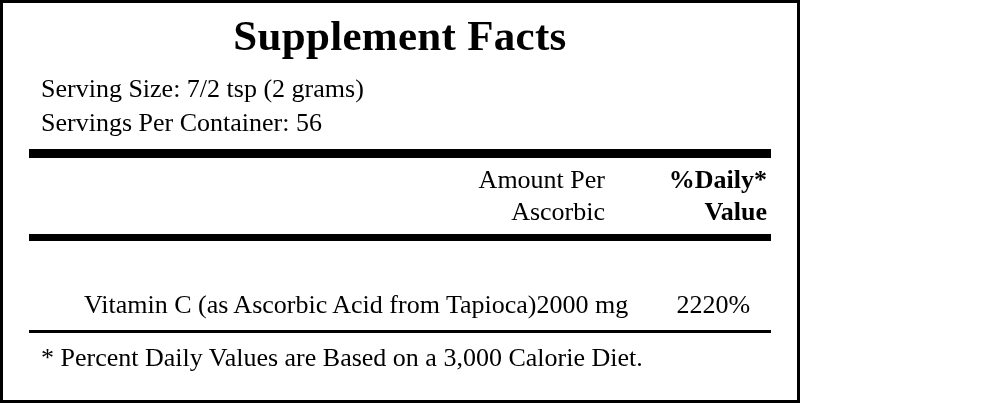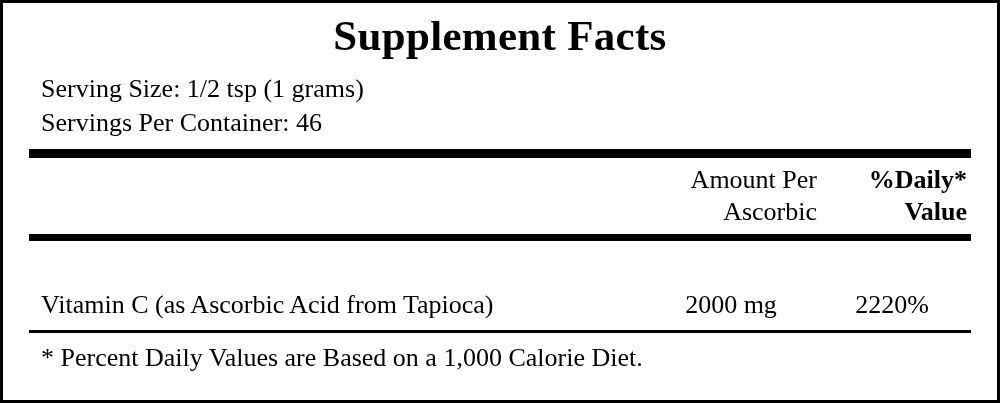--- a/index.html
+++ b/index.html
@@ -11,21 +11,21 @@
     width: 1000px;
     height: 403px;
     font-family: "Liberation Serif", serif;
     color: #000000;
     overflow: hidden;
   }
 
   .panel {
     position: relative;
     box-sizing: border-box;
-    width: 1000px;
+    width: 800px;
     height: 403px;
     border: 3px solid #000000;
     padding: 0;
     background: #ffffff;
   }
 
   .inner {
     box-sizing: border-box;
     padding: 6px 26px 0 26px;
   }
@@ -63,20 +63,21 @@
     height: 3px;
     background: #000000;
     margin: 0;
   }
 
   .head-row {
     display: flex;
     justify-content: flex-end;
     align-items: flex-start;
     padding: 6px 4px 6px 12px;
+    gap: 12px;
   }
   .head-col {
     text-align: right;
     font-size: 26px;
     line-height: 1.22;
   }
   .head-amount {
     width: 250px;
   }
   .head-daily {
@@ -87,24 +88,25 @@
   .nutrient-row {
     display: flex;
     align-items: baseline;
     padding: 8px 4px 10px 12px;
     font-size: 26px;
     line-height: 1.2;
   }
   .nutrient-name {
     flex: 1 1 auto;
     white-space: nowrap;
+    margin-left: 43px;
   }
   .nutrient-amount {
     width: 172px;
-    text-align: center;
+    text-align: left;
     white-space: nowrap;
   }
   .nutrient-dv {
     width: 150px;
     text-align: center;
     white-space: nowrap;
     margin-top: 40px;
   }
 
   .footnotes {
@@ -118,22 +120,22 @@
 </style>
 </head>
 <body>
 
 <div class="panel">
   <div class="inner">
 
     <div class="title">Supplement Facts</div>
 
     <div class="serving-block">
-      <div class="serving-line">Serving Size: 1/2 tsp (1 grams)</div>
-      <div class="serving-line">Servings Per Container: 46</div>
+      <div class="serving-line">Serving Size: 7/2 tsp (2 grams)</div>
+      <div class="serving-line">Servings Per Container: 56</div>
     </div>
 
     <div class="rule-thick"></div>
 
     <div class="head-row">
       <div class="head-col head-amount">
         <div>Amount Per</div>
         <div>Ascorbic</div>
       </div>
       <div class="head-col head-daily">
@@ -146,17 +148,17 @@
 
     <div class="nutrient-row">
       <div class="nutrient-name">Vitamin C (as Ascorbic Acid from Tapioca)</div>
       <div class="nutrient-amount">2000 mg</div>
       <div class="nutrient-dv">2220%</div>
     </div>
 
     <div class="rule-thin"></div>
 
     <div class="footnotes">
-      <div class="footnote">* Percent Daily Values are Based on a 1,000 Calorie Diet.</div>
+      <div class="footnote">* Percent Daily Values are Based on a 3,000 Calorie Diet.</div>
     </div>
 
   </div>
 </div>
 
 </body></html>

